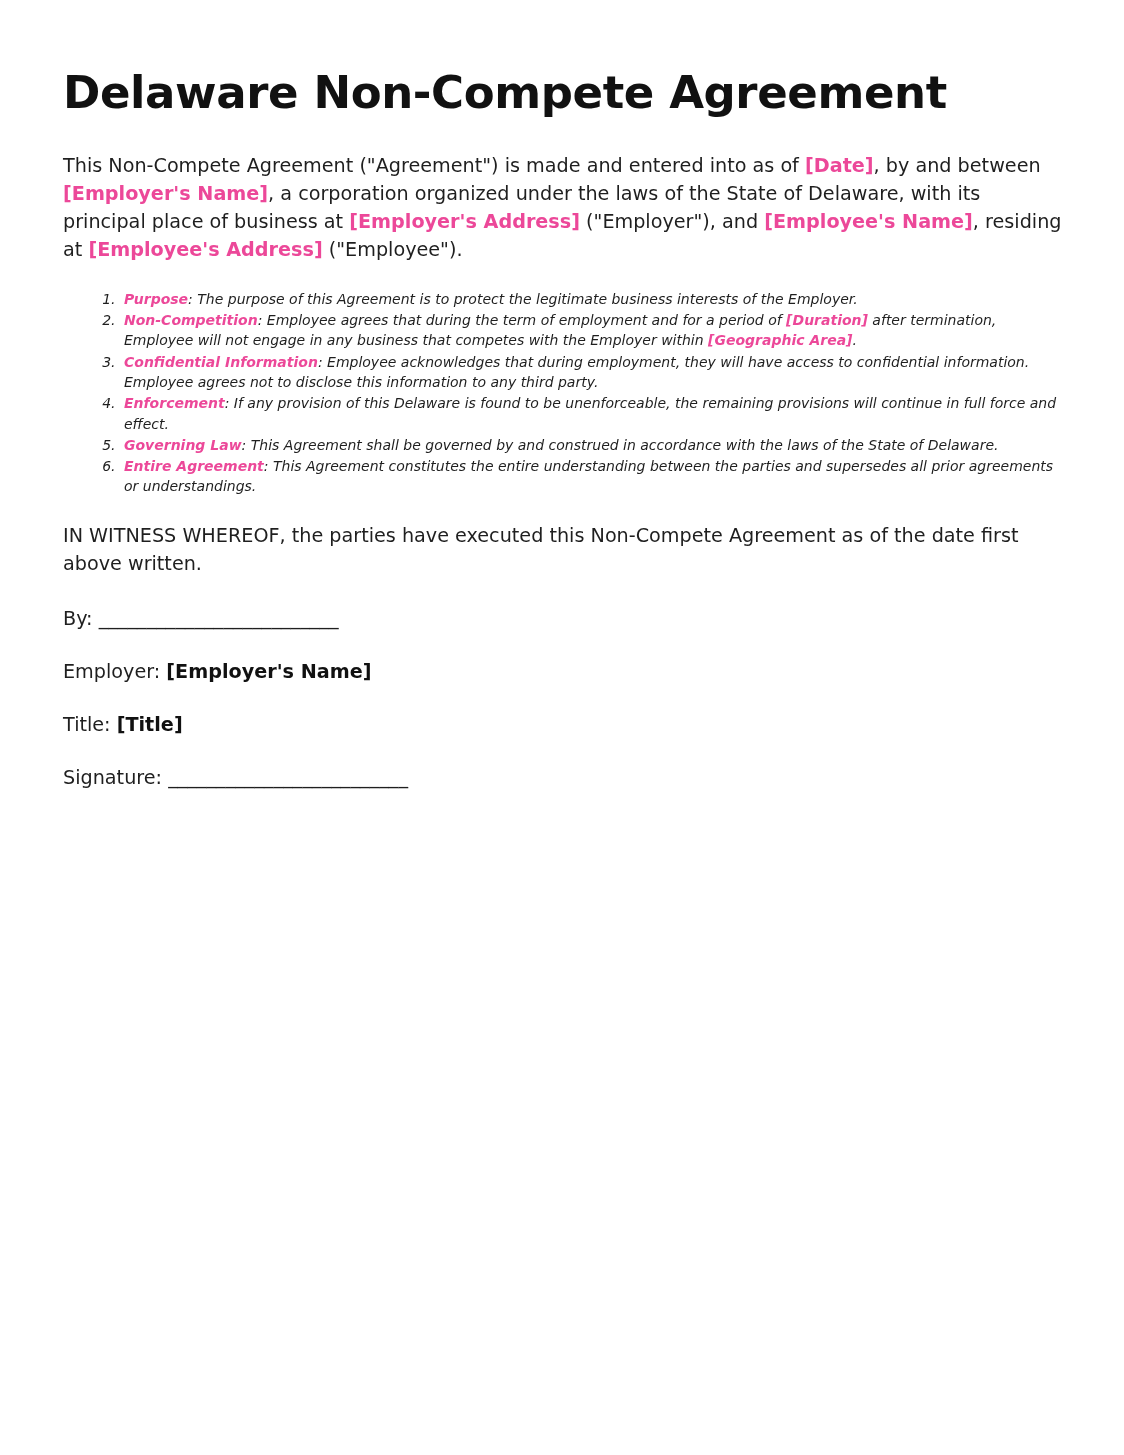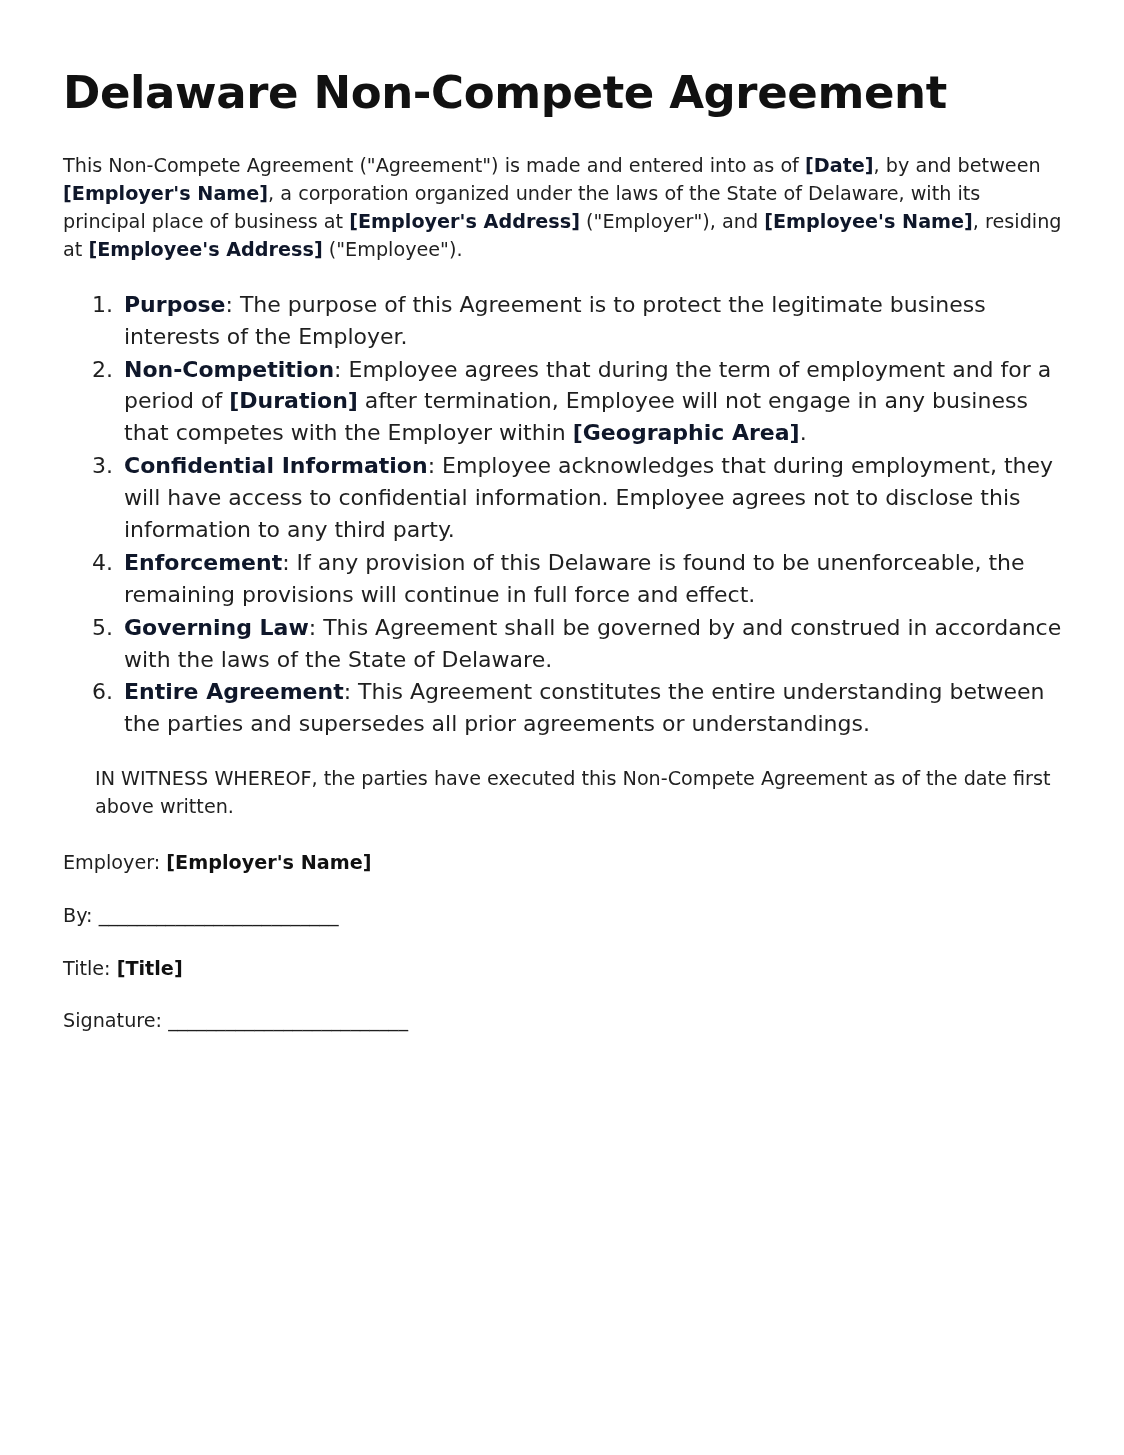--- a/index.html
+++ b/index.html
@@ -34,46 +34,46 @@
   }
   .para {
     font-size: 19.2px;
     line-height: 1.45;
     margin: 0 0 25px 0;
     max-width: 1000px;
     color: #1f1f1f;
   }
   .para b, .li-text b {
     font-weight: bold;
-    color: #0f172a;
+    color: #ec4899;
   }
   ol.clauses {
     margin: 0 0 25px 0;
     padding: 0 0 0 57px;
     list-style-position: outside;
     list-style-type: decimal;
     max-width: 990px;
   }
   ol.clauses > li {
-    font-size: 22px;
+    font-size: 14px;
     line-height: 1.45;
     margin: 0 0 1px 0;
     padding-left: 4px;
     color: #1f1f1f;
+    font-style: italic;
   }
   .field-row {
     font-size: 19.2px;
     line-height: 1.45;
     margin: 0 0 25px 0;
     color: #1f1f1f;
   }
   .field-row b { font-weight: bold; color: #111111; }
   .witness {
     margin-bottom: 28px;
-    margin-left: 32px;
   }
   .watermark {
     position: absolute;
     right: 38px;
     bottom: 22px;
     font-family: "DejaVu Sans Mono", "Liberation Mono", monospace;
     font-size: 37px;
     letter-spacing: 1px;
     color: #7d7d7d;
     white-space: nowrap;
@@ -94,20 +94,20 @@
       <li value="2"><span class="li-text"><b>Non-Competition</b><span>: Employee agrees that during the term of employment and for a period of </span><b>[Duration]</b><span> after termination, Employee will not engage in any business that competes with the Employer within </span><b>[Geographic Area]</b><span>.</span></span></li>
       <li value="3"><span class="li-text"><b>Confidential Information</b><span>: Employee acknowledges that during employment, they will have access to confidential information. Employee agrees not to disclose this information to any third party.</span></span></li>
       <li value="4"><span class="li-text"><b>Enforcement</b><span>: If any provision of this Delaware is found to be unenforceable, the remaining provisions will continue in full force and effect.</span></span></li>
       <li value="5"><span class="li-text"><b>Governing Law</b><span>: This Agreement shall be governed by and construed in accordance with the laws of the State of Delaware.</span></span></li>
       <li value="6"><span class="li-text"><b>Entire Agreement</b><span>: This Agreement constitutes the entire understanding between the parties and supersedes all prior agreements or understandings.</span></span></li>
     </ol>
 
   <p class="para witness"><span>IN WITNESS WHEREOF, the parties have executed this Non-Compete Agreement as of the date first above written.</span></p>
 
   <div>
+      <div class="field-row"><span>By: </span><span>_________________________</span></div>
       <div class="field-row"><span>Employer: </span><b>[Employer's Name]</b></div>
-      <div class="field-row"><span>By: </span><span>_________________________</span></div>
       <div class="field-row"><span>Title: </span><b>[Title]</b></div>
       <div class="field-row"><span>Signature: </span><span>_________________________</span></div>
     </div>
 
 
 </div>
 
 </body></html>

